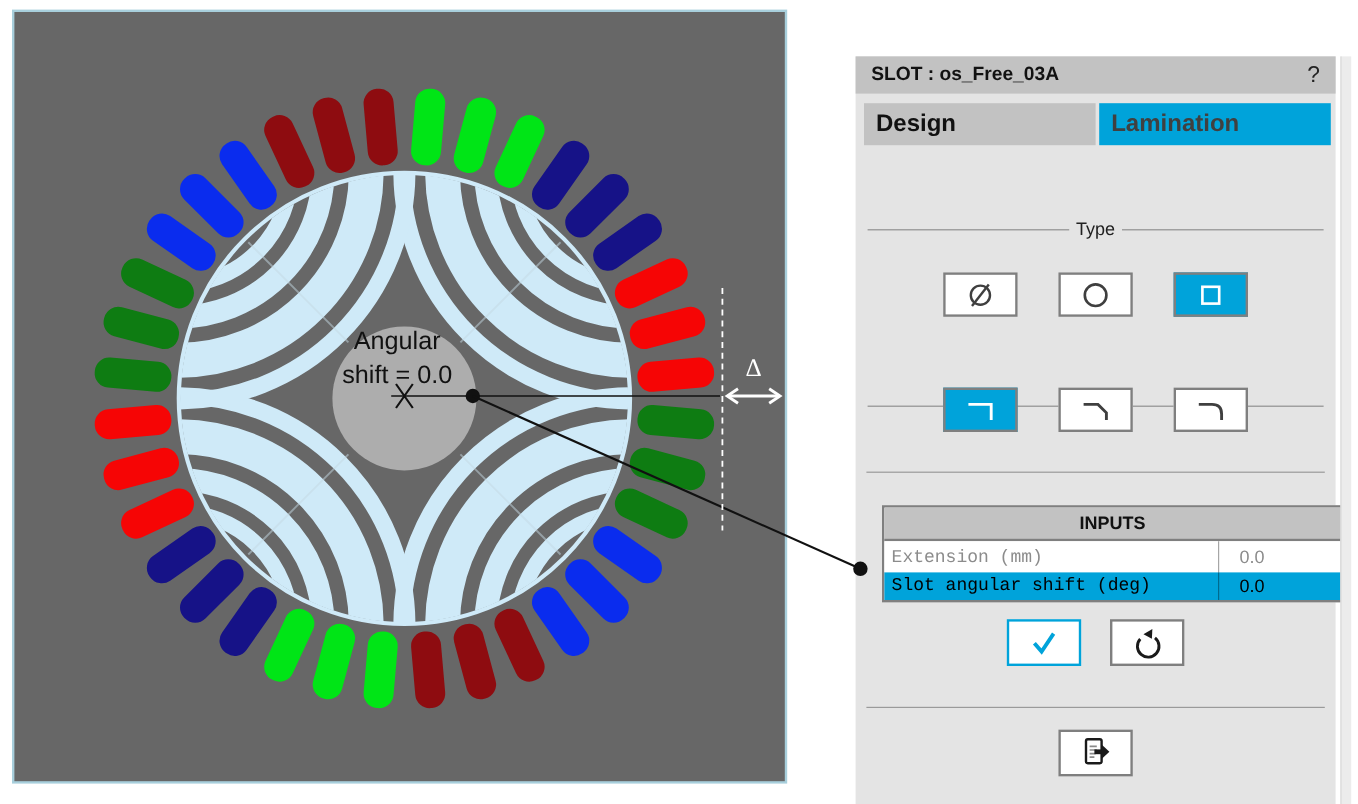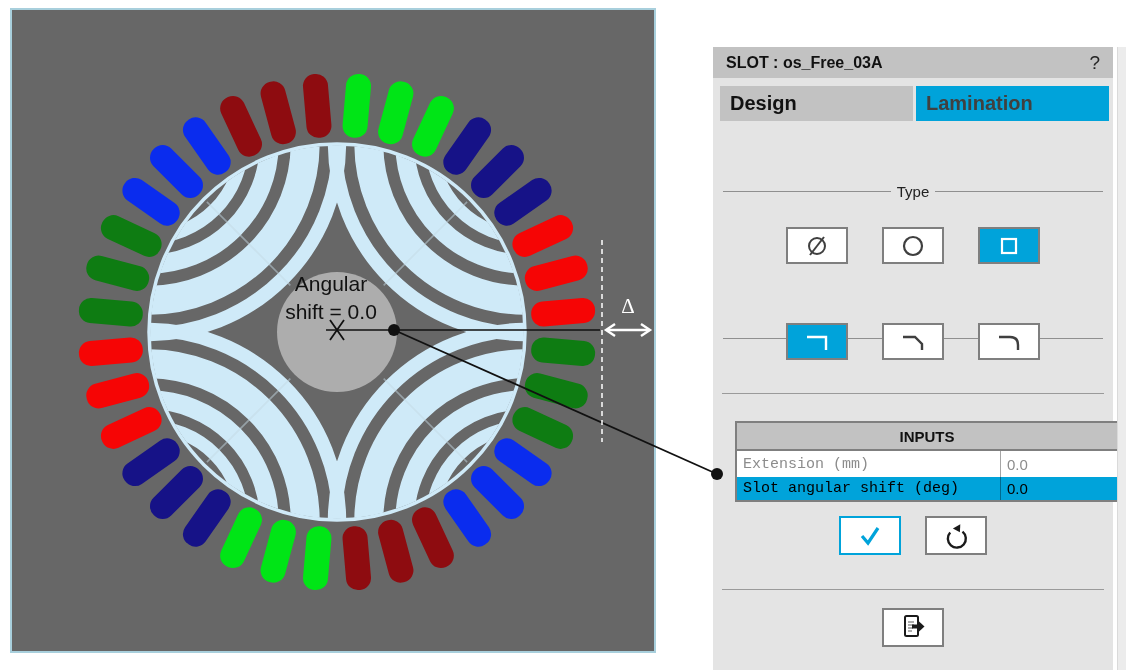--- a/index.html
+++ b/index.html
@@ -53,21 +53,21 @@
   .divider.d2{top:542px;}
 
   .inputs-table{position:absolute;left:9px;top:374px;width:384px;
                 border:2px solid #7f7f7f;box-sizing:border-box;background:#fff;margin-left:13px;}
   .inputs-header{height:26px;background:#c2c2c2;border-bottom:2px solid #7f7f7f;
                  display:flex;align-items:center;justify-content:center;
                  font-weight:bold;font-size:15px;color:#111;}
   .inp-row{display:flex;height:26px;background:#fff;color:#8c8c8c;font-size:15px;}
   .inp-row.sel{background:var(--accent);color:#000000;height:23px;}
   .inp-label{flex:1;display:flex;align-items:center;padding-left:6px;font-family:Liberation Mono, monospace;}
-  .inp-value{width:117px;display:flex;align-items:center;padding-left:6px;
+  .inp-value{width:102px;display:flex;align-items:center;padding-left:17px;
              border-left:1px solid rgba(0,0,0,0.35);box-sizing:border-box;}
 
   .btn-row.apply-row{top:469px;gap:24px;}
   .action-btn{width:62px;height:39px;background:#fff;border:2px solid #7f7f7f;
               display:flex;align-items:center;justify-content:center;box-sizing:border-box;padding:0;}
   .action-btn.apply{border-color:var(--accent);}
   .btn-row.export-row{top:561px;}
 </style>
 </head>
 <body>

